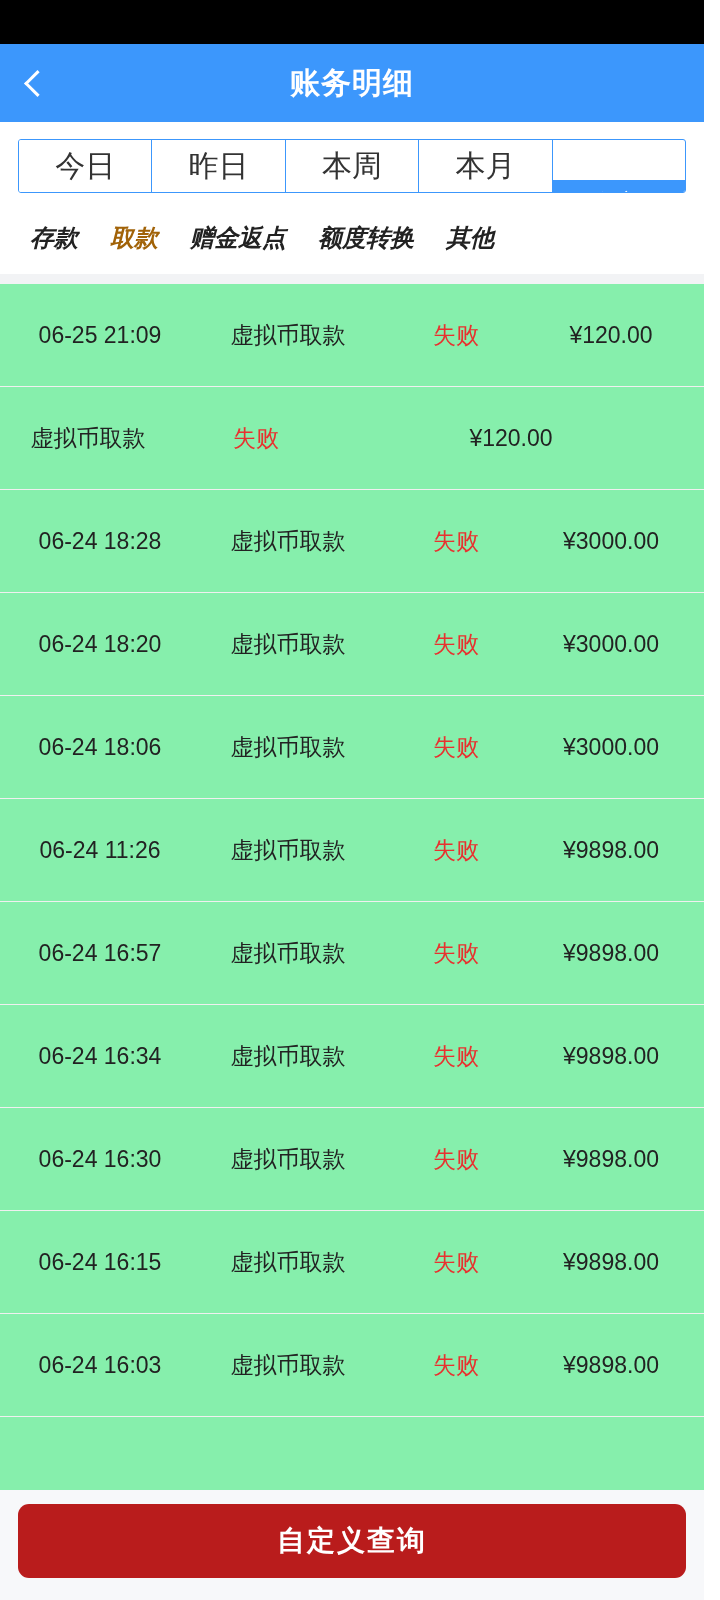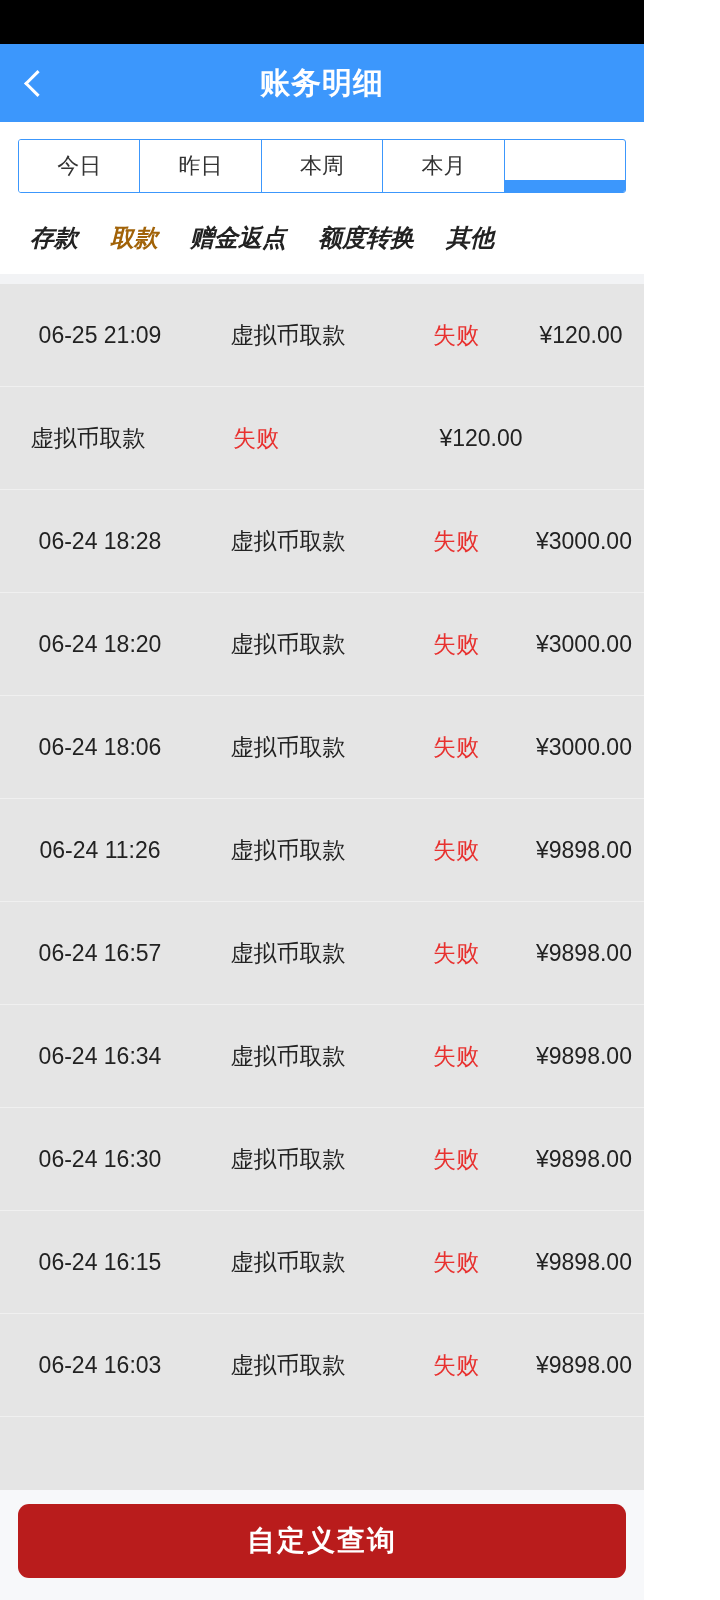--- a/index.html
+++ b/index.html
@@ -4,21 +4,21 @@
 <style>
   * { box-sizing: border-box; margin: 0; padding: 0; }
   html, body {
     width: 720px;
     height: 1600px;
     background: #ffffff;
     font-family: "Liberation Sans", "DejaVu Sans", sans-serif;
     overflow: hidden;
   }
   .screen {
-    width: 644px;
+    width: 704px;
     height: 1600px;
     position: relative;
     display: flex;
     flex-direction: column;
     background: #ffffff;
   }
   
   .status-bar {
     height: 44px;
     background: #000000;
@@ -70,21 +70,21 @@
     border: 1px solid #3c97fc;
     border-radius: 3px;
     overflow: hidden;
     height: 54px;
   }
   .seg-item {
     flex: 1 1 0;
     display: flex;
     align-items: center;
     justify-content: center;
-    font-size: 22px;
+    font-size: 30px;
     color: #333333;
     border-right: 1px solid #3c97fc;
     background: #ffffff;
     height: 100%;
   }
   .seg-item:last-child { border-right: none; margin-top: 40px; }
   .seg-item.active {
     background: #3c97fc;
     color: #ffffff;
   }
@@ -124,21 +124,21 @@
     color: #333333;
     text-align: center;
   }
   .col-time { flex: 0 0 200px; }
   .col-type { flex: 0 0 176px; }
   .col-status { flex: 0 0 160px; }
   .col-amount { flex: 1 1 auto; padding-right: 18px; }
   .rows {
     flex: 1 1 auto;
     overflow: hidden;
-    background: #e5e5e5;
+    background: #86efac;
   }
   .row {
     display: flex;
     align-items: center;
     height: 103px;
     border-bottom: 1px solid #f0f0f0;
   }
   .row .cell { font-size: 23px; color: #222222; text-align: center; }
   .row .col-time { color: #222222; }
   .row .col-status { color: #e8312f; }

